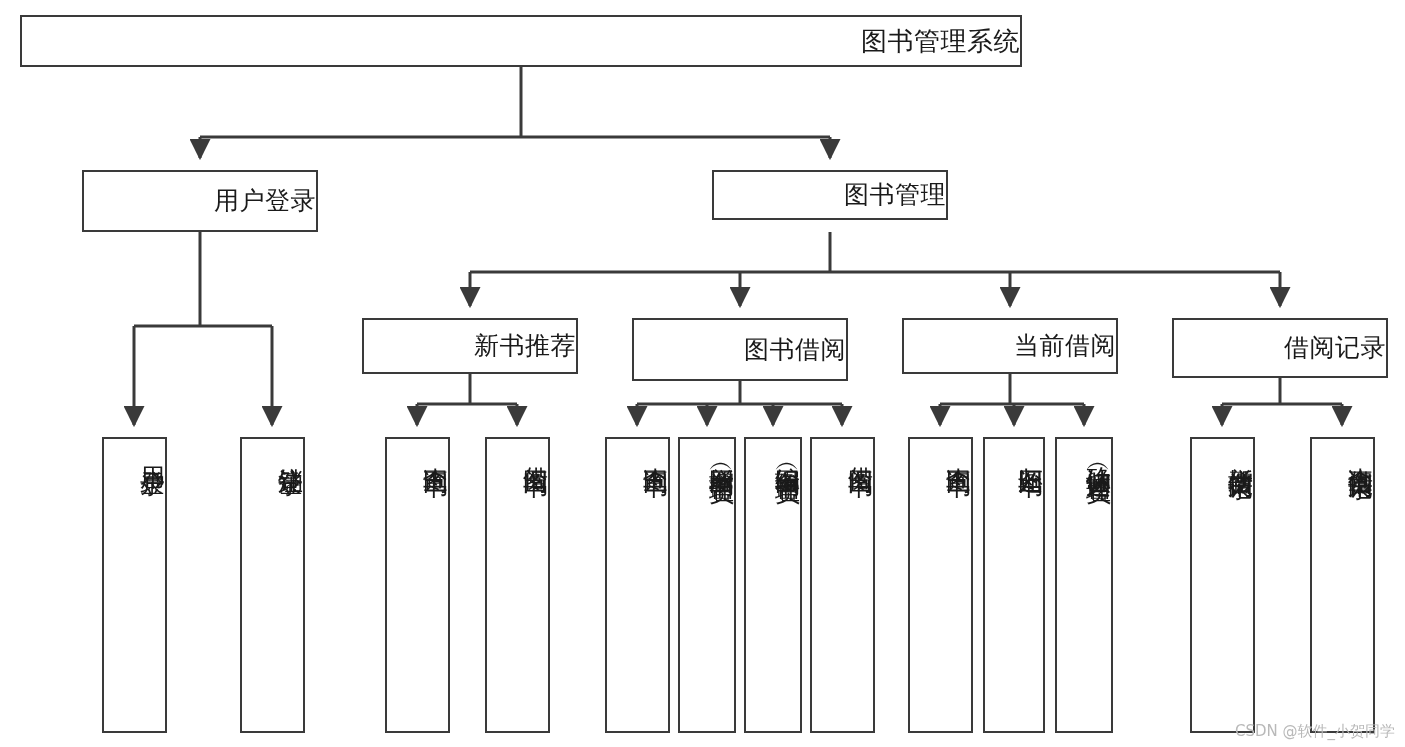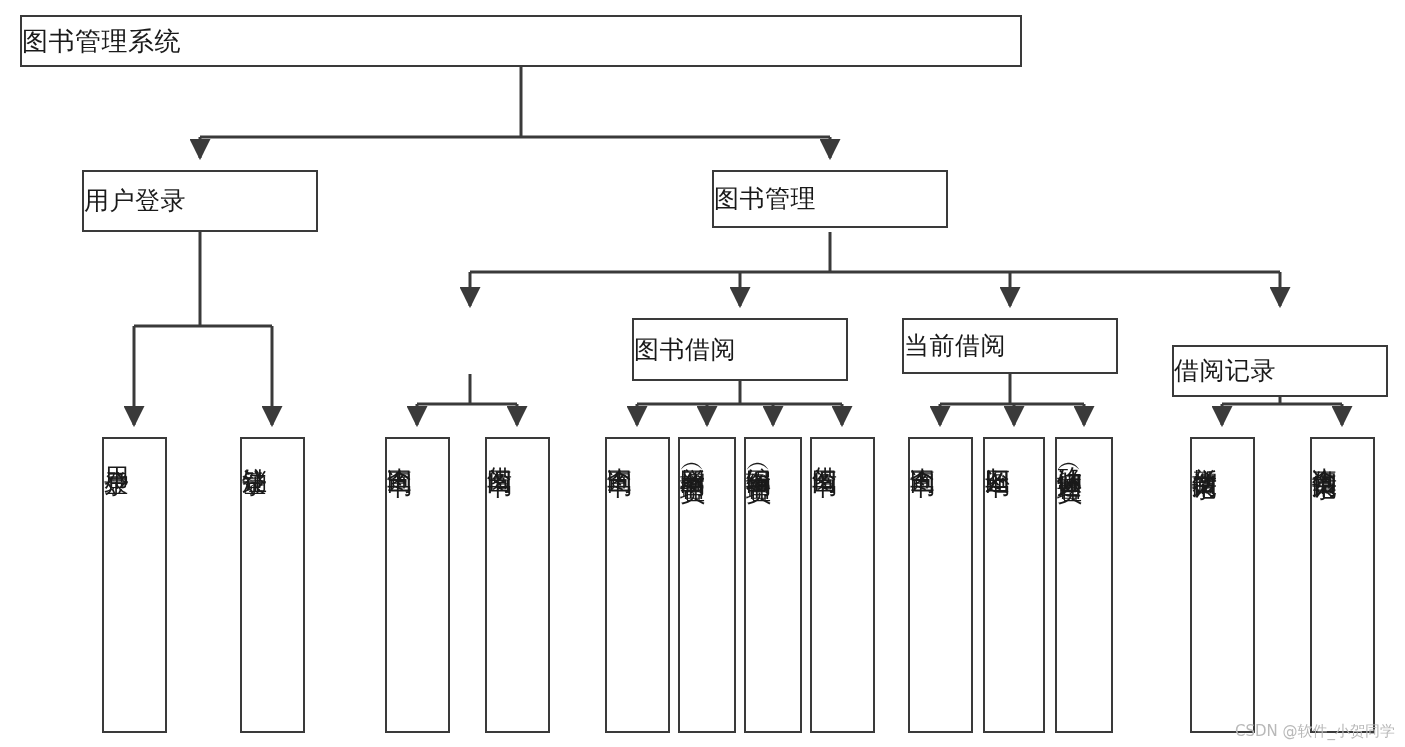--- a/index.html
+++ b/index.html
@@ -26,21 +26,21 @@
     height: 747px;
     pointer-events: none;
   }
   .node {
     position: absolute;
     box-sizing: border-box;
     background: #ffffff;
     border: 2.5px solid #3a3a3a;
     display: flex;
     align-items: center;
-    justify-content: flex-start;
+    justify-content: flex-end;
     z-index: 2;
   }
   .node .label {
     color: #1a1a1a;
     line-height: 1.18;
     text-align: center;
     white-space: pre;
   }
   .node.horiz .label {
     font-size: 25px;
@@ -126,31 +126,34 @@
     </g>
   </svg>
 
   <div class="node horiz root" style="left:20px; top:15px; width:1002px; height:52px;">
     <span class="label">图书管理系统</span>
   </div>
 
   <div class="node horiz" style="left:82px; top:170px; width:236px; height:62px;">
     <span class="label">用户登录</span>
   </div>
-  <div class="node horiz" style="left:712px; top:170px; width:236px; height:58px;">
+  <div class="node horiz" style="left:712px; top:170px; width:236px; height:50px;">
     <span class="label">图书管理</span>
   </div>
 
+  <div class="node horiz" style="left:362px; top:318px; width:216px; height:56px;">
+    <span class="label">新书推荐</span>
+  </div>
   <div class="node horiz" style="left:632px; top:318px; width:216px; height:63px;">
     <span class="label">图书借阅</span>
   </div>
   <div class="node horiz" style="left:902px; top:318px; width:216px; height:56px;">
     <span class="label">当前借阅</span>
   </div>
-  <div class="node horiz" style="left:1172px; top:318px; width:216px; height:52px;margin-top:27px;">
+  <div class="node horiz" style="left:1172px; top:318px; width:216px; height:60px;">
     <span class="label">借阅记录</span>
   </div>
 
   <div class="node vert" style="left:102px; top:437px; width:65px; height:296px;">
     <span class="label">用户登录</span>
   </div>
   <div class="node vert" style="left:240px; top:437px; width:65px; height:296px;">
     <span class="label">注销登录</span>
   </div>
   <div class="node vert" style="left:385px; top:437px; width:65px; height:296px;">

